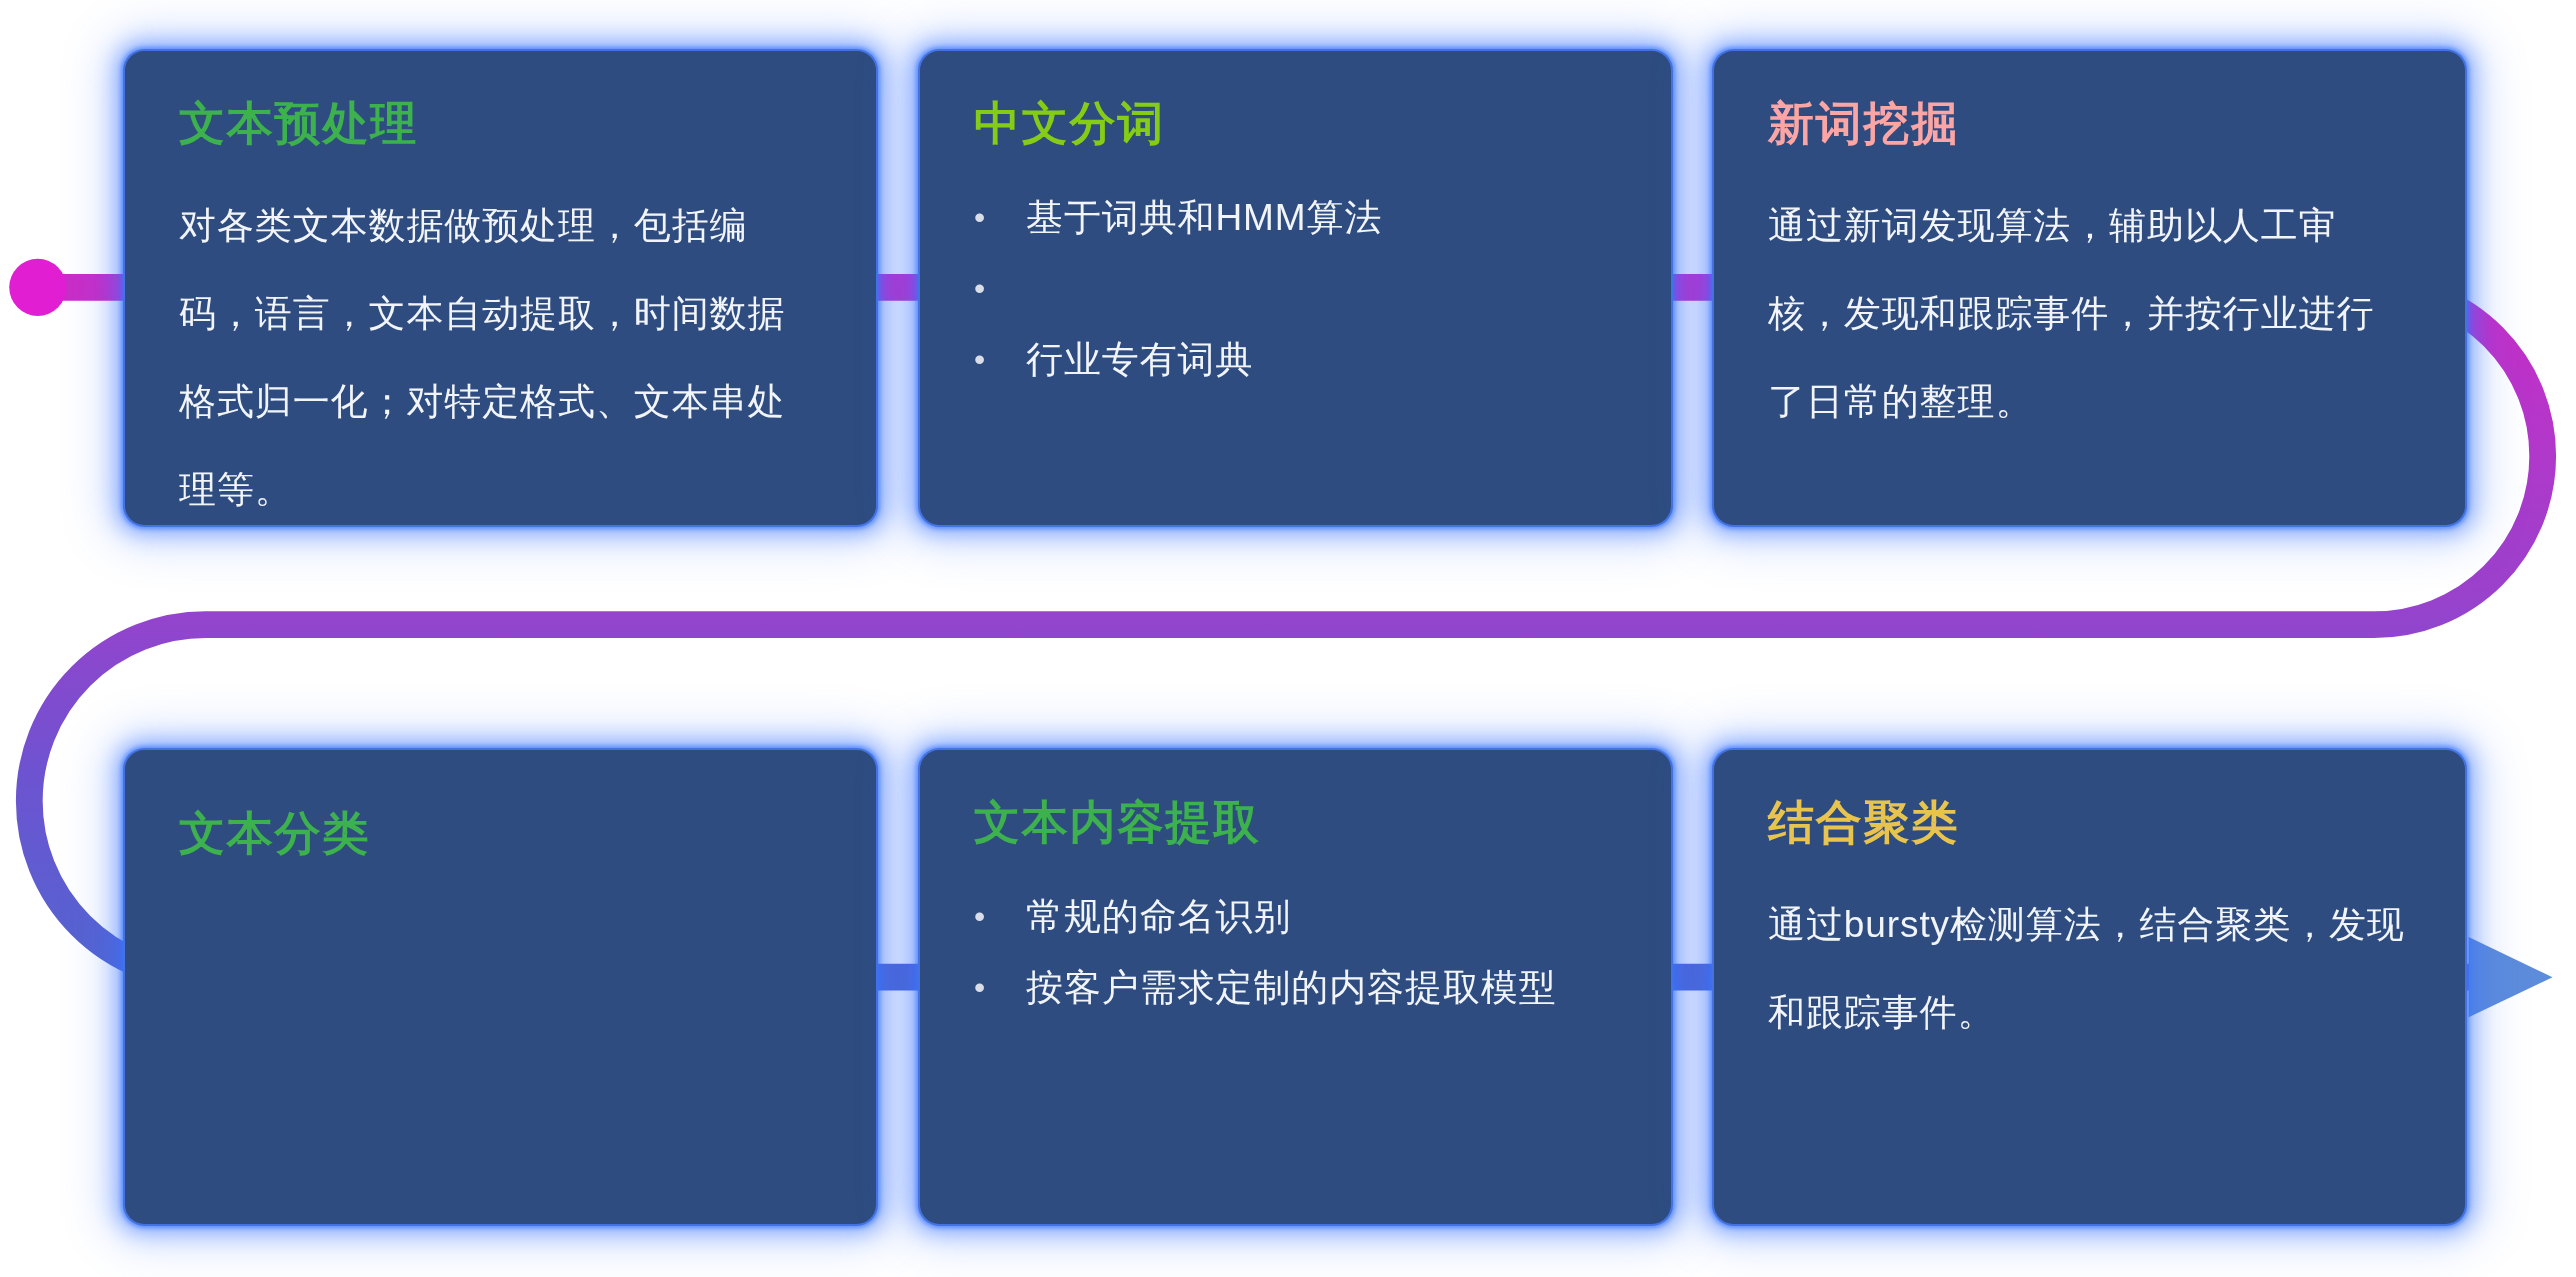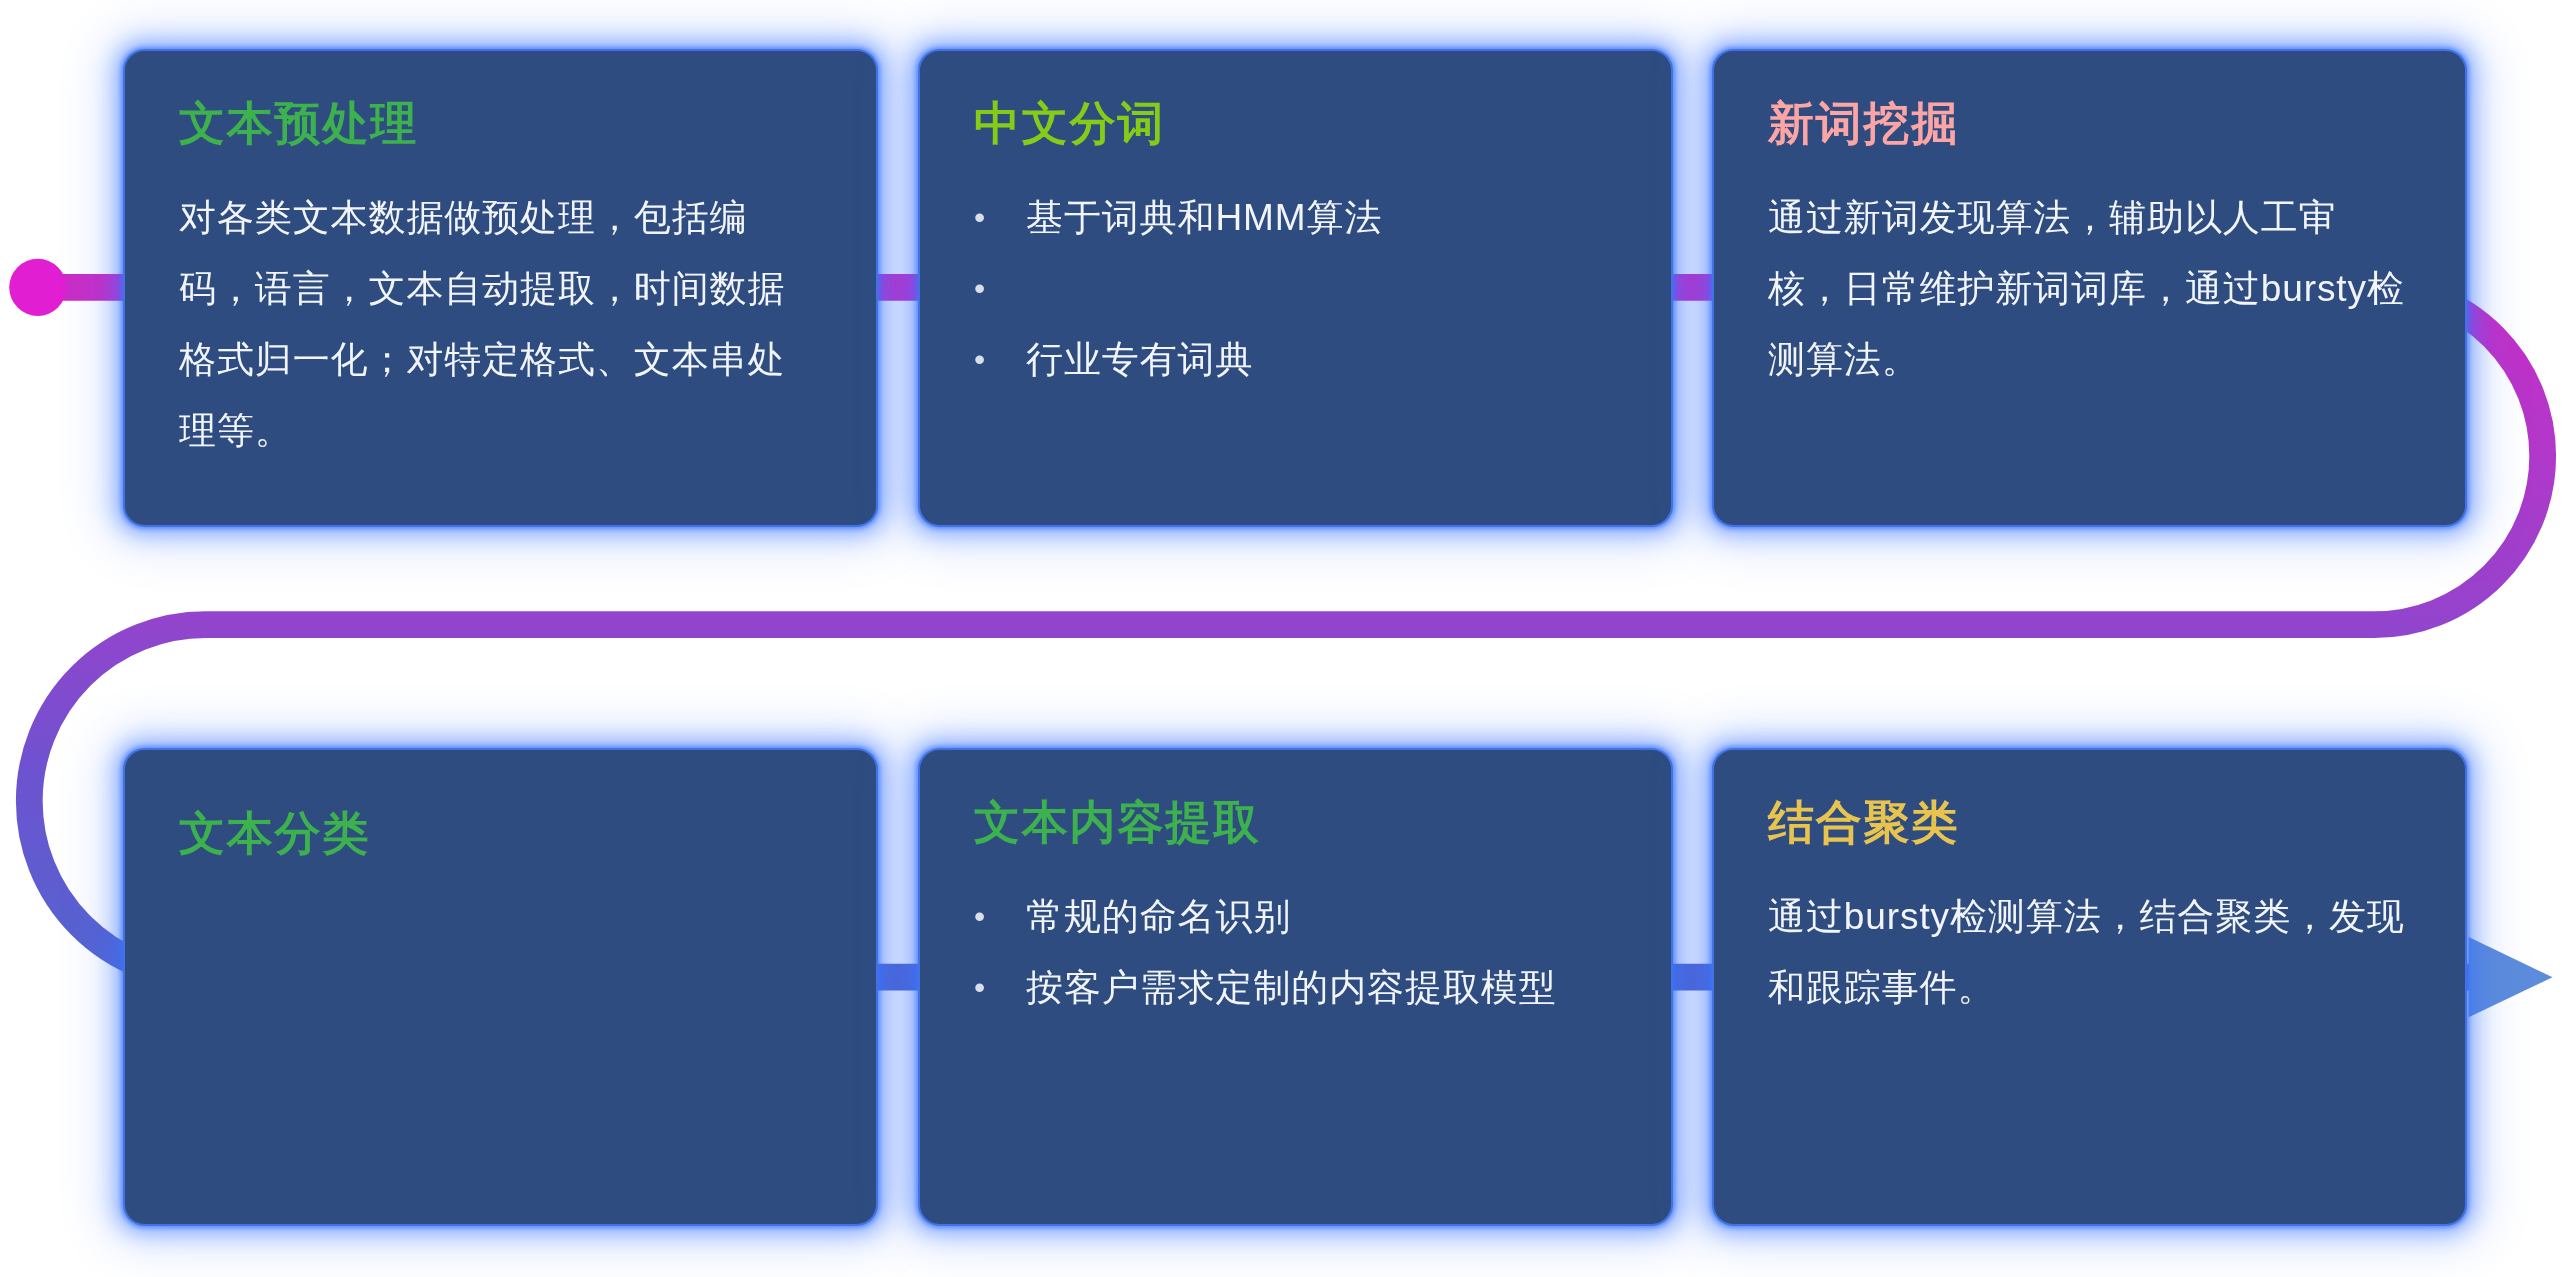--- a/index.html
+++ b/index.html
@@ -47,21 +47,21 @@
     margin: 0 0 32px 0;
     font-size: 46px;
     font-weight: bold;
     letter-spacing: 1.8px;
     line-height: 1.15;
   }
   .card-body {
     margin: 0;
     color: #f1f4f9;
     font-size: 37px;
-    line-height: 71px;
+    line-height: 88px;
     letter-spacing: 0.9px;
   }
   ul.card-bullets {
     margin: 5.4px 0 0 0;
     padding: 0;
     list-style: none;
   }
   ul.card-bullets li {
     display: flex;
     align-items: flex-start;
@@ -113,21 +113,21 @@
       </li>
       <li>
         <span class="bullet-marker">•</span>
         <span>行业专有词典</span>
       </li>
     </ul>
   </div>
 
   <div class="card col2 row0">
     <h2 class="card-title" style="color: #fca5a5;">新词挖掘</h2>
-    <p class="card-body">通过新词发现算法，辅助以人工审核，日常维护新词词库，通过bursty检测算法。</p>
+    <p class="card-body">通过新词发现算法，辅助以人工审核，发现和跟踪事件，并按行业进行了日常的整理。</p>
   </div>
 
   <div class="card col0 row1">
     <h2 class="card-title" style="color: rgb(60, 177, 78); margin-top: 11px;">文本分类</h2>
   </div>
 
   <div class="card col1 row1">
     <h2 class="card-title" style="color: rgb(60, 177, 78);">文本内容提取</h2>
     <ul class="card-bullets">
       <li>

